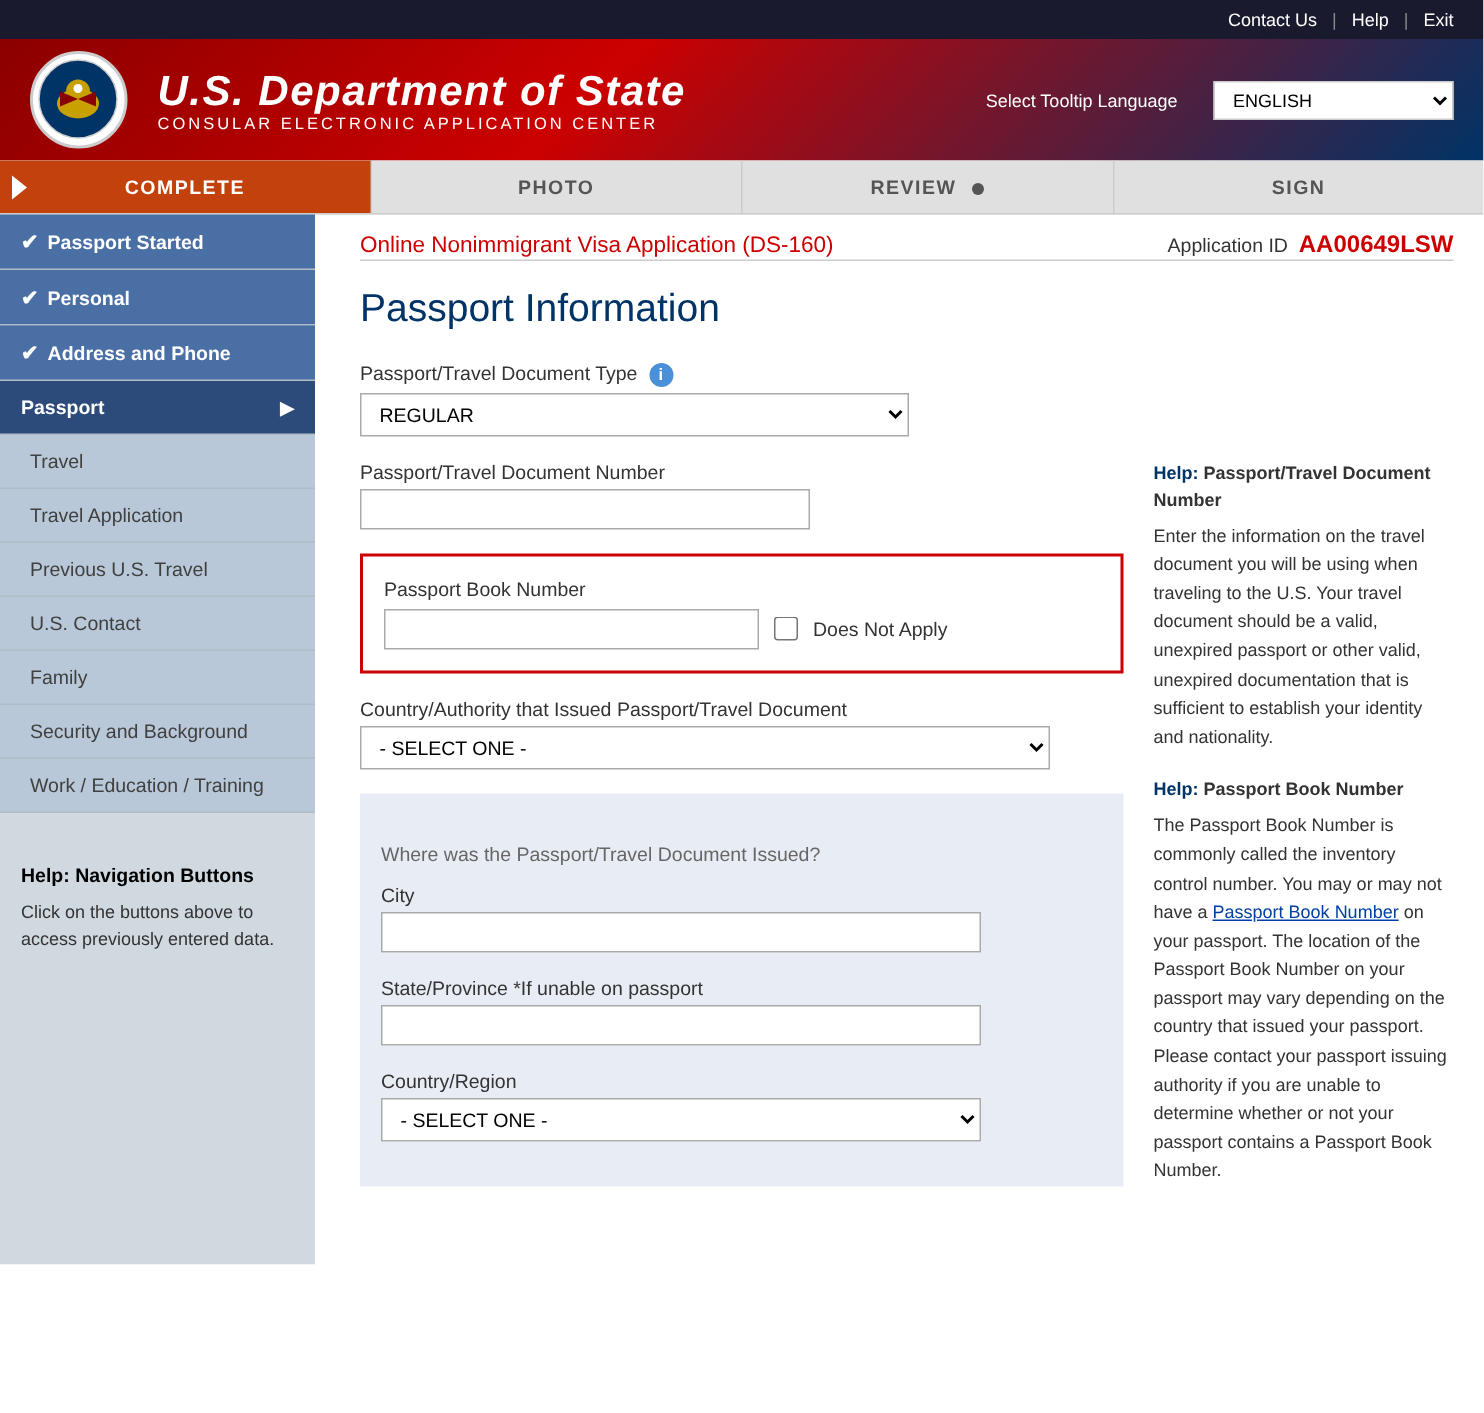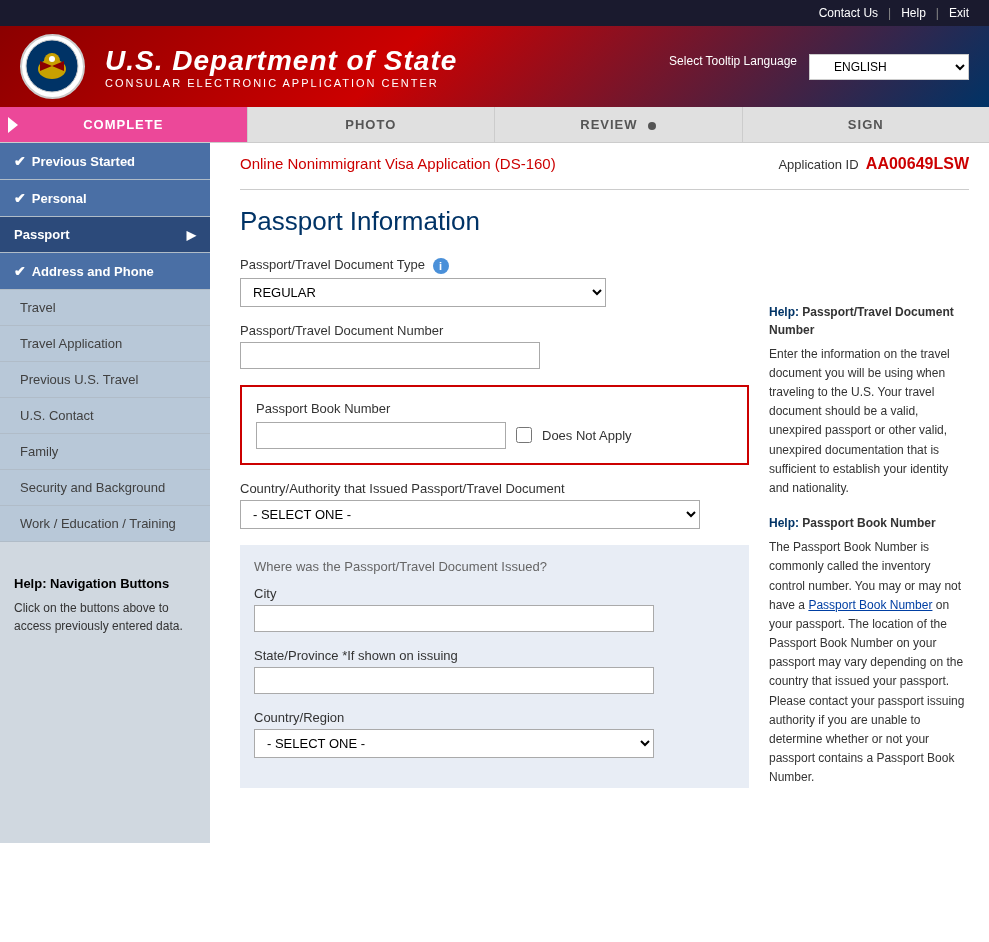--- a/index.html
+++ b/index.html
@@ -44,27 +44,27 @@
       font-style: italic;
       letter-spacing: 1px;
     }
     .header-title .sub-title {
       font-size: 11px;
       letter-spacing: 2px;
       text-transform: uppercase;
     }
     .header-lang {
       display: flex;
-      align-items: flex-start;
-      gap: 12px;
+      align-items: center;
+      gap: 24px;
       color: #fff;
       font-size: 12px;
     }
     .header-lang select {
-      padding: 4px 20px;
+      padding: 4px 8px;
       font-size: 12px;
       background: #fff;
       border: 1px solid #ccc;
       min-width: 160px;
     }
 
     
     .progress-tabs {
       display: flex;
       background: #e0e0e0;
@@ -78,21 +78,21 @@
       font-weight: bold;
       text-transform: uppercase;
       color: #555;
       letter-spacing: 1px;
       cursor: pointer;
       border-right: 1px solid #ccc;
       position: relative;
     }
     .progress-tab:last-child { border-right: none; }
     .progress-tab.active {
-      background: #ec4899;
+      background: #c2410c;
       color: #fff;
     }
     .progress-tab .tab-dot {
       display: inline-block;
       width: 8px;
       height: 8px;
       background: #555;
       border-radius: 50%;
       margin-left: 6px;
       vertical-align: middle;
@@ -171,21 +171,21 @@
 
     
     .content-area {
       flex: 1;
       padding: 0 20px 20px 30px;
     }
     .app-header {
       display: flex;
       justify-content: space-between;
       align-items: baseline;
-      padding: 12px 0 16px 0;
+      padding: 12px 0 0 0;
       border-bottom: 1px solid #ccc;
       margin-bottom: 16px;
     }
     .app-header .app-title {
       color: #cc0000;
       font-size: 15px;
       font-weight: normal;
     }
     .app-header .app-id {
       font-size: 13px;
@@ -295,20 +295,21 @@
 
     .issued-section {
       background: #e8edf5;
       padding: 14px;
       margin-bottom: 16px;
     }
     .issued-section .issued-title {
       color: #666;
       font-size: 13px;
       margin-bottom: 12px;
+      margin-top: 19px;
     }
     .issued-section .form-group input[type="text"] {
       max-width: 100%;
       width: 100%;
     }
     .issued-section .form-group select {
       max-width: 100%;
       width: 100%;
     }
 
@@ -401,31 +402,31 @@
   </div>
   <div class="progress-tab">
     <span>SIGN</span>
   </div>
 </div>
 
 <div class="main-layout">
 
   <div class="sidebar">
     <div class="sidebar-item completed">
-      <span><span class="check">✔</span><span>Previous Started</span></span>
+      <span><span class="check">✔</span><span>Passport Started</span></span>
     </div>
     <div class="sidebar-item completed">
       <span><span class="check">✔</span><span>Personal</span></span>
+    </div>
+    <div class="sidebar-item completed">
+      <span><span class="check">✔</span><span>Address and Phone</span></span>
     </div>
     <div class="sidebar-item active">
       <span>Passport</span>
       <span class="arrow">▶</span>
-    </div>
-    <div class="sidebar-item completed">
-      <span><span class="check">✔</span><span>Address and Phone</span></span>
     </div>
     <div class="sidebar-item sub">
       <span>Travel</span>
     </div>
     <div class="sidebar-item sub">
       <span>Travel Application</span>
     </div>
     <div class="sidebar-item sub">
       <span>Previous U.S. Travel</span>
     </div>
@@ -498,21 +499,21 @@
 
         <div class="issued-section">
           <div class="issued-title">Where was the Passport/Travel Document Issued?</div>
 
           <div class="form-group">
             <label>City</label>
             <input type="text" style="width: 100%; max-width: 400px;" value="">
           </div>
 
           <div class="form-group">
-            <label>State/Province *If shown on issuing</label>
+            <label>State/Province *If unable on passport</label>
             <input type="text" style="width: 100%; max-width: 400px;" value="">
           </div>
 
           <div class="form-group">
             <label>Country/Region</label>
             <select style="max-width:400px;width:400px;">
               <option>- SELECT ONE -</option>
             </select>
           </div>
         </div>

